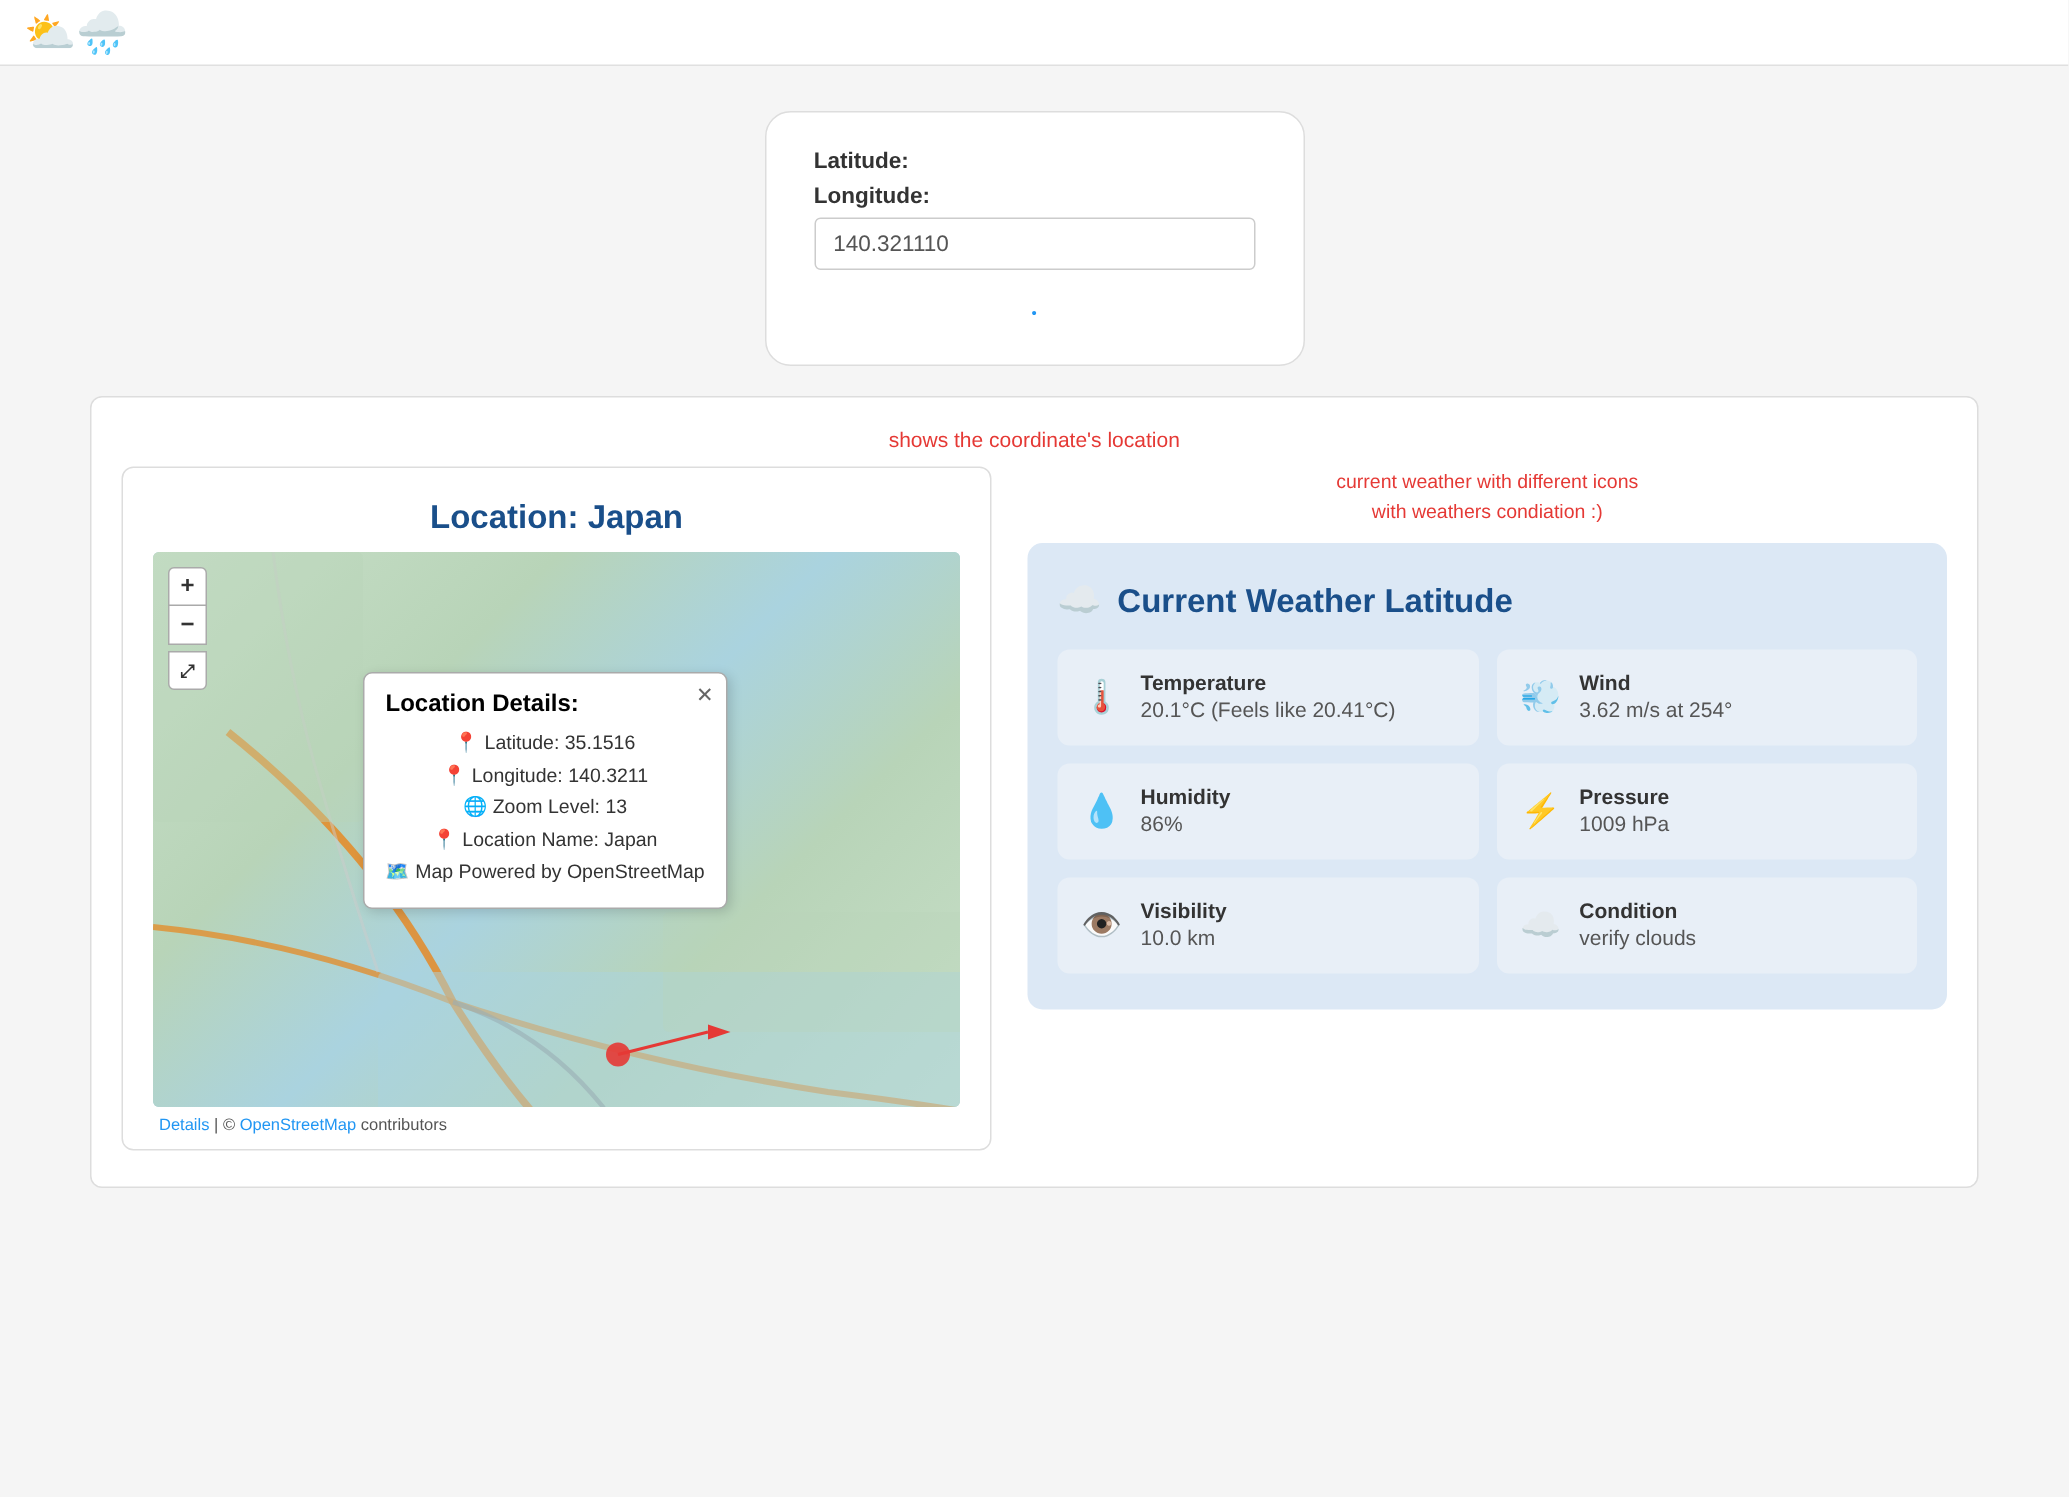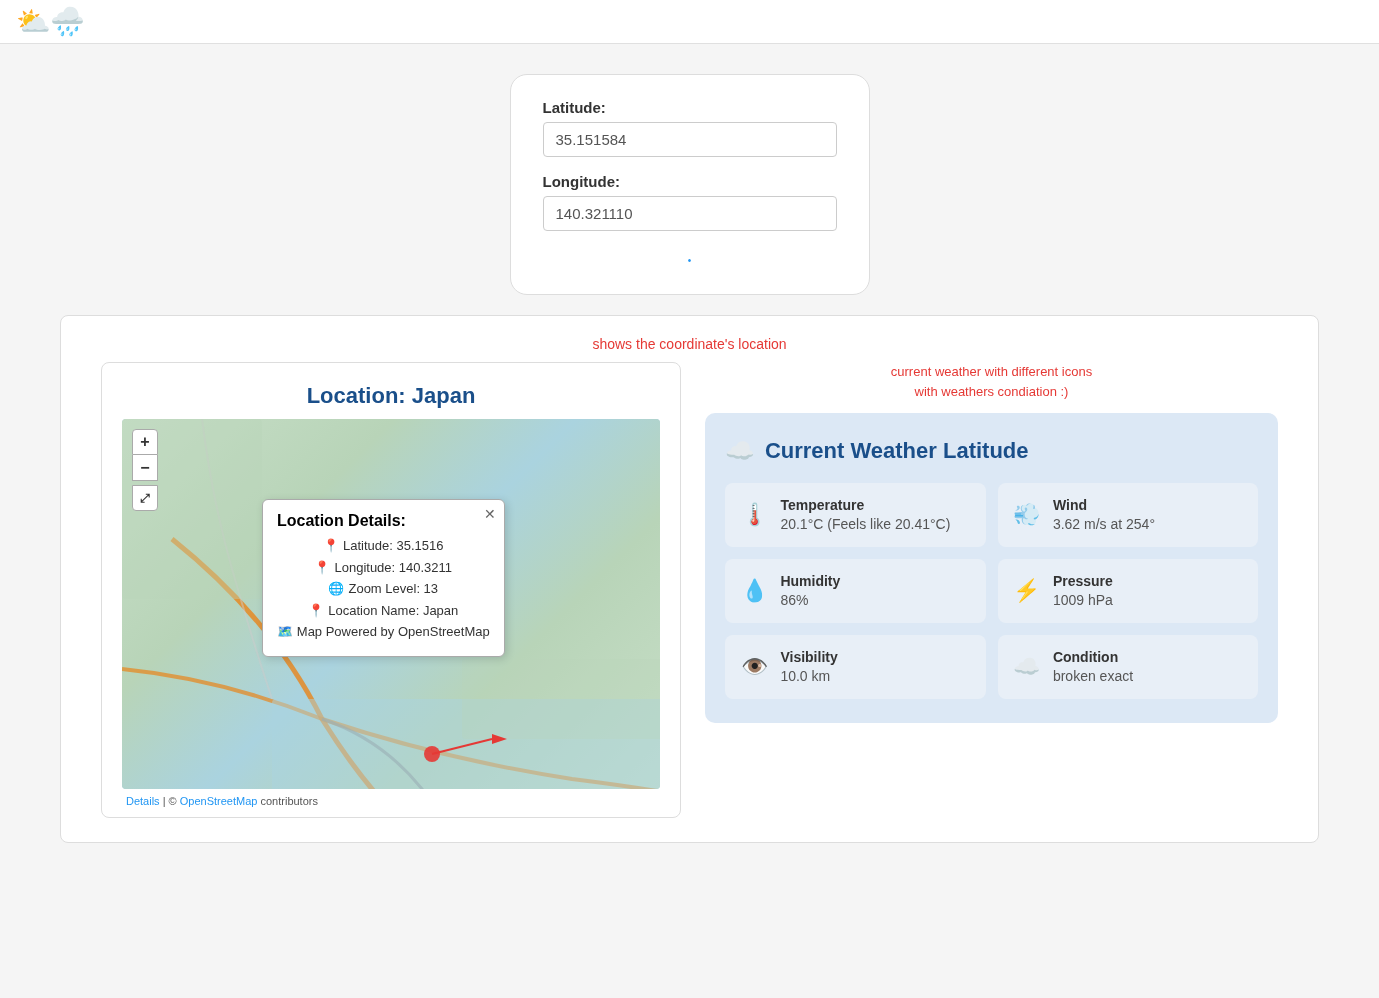--- a/index.html
+++ b/index.html
@@ -64,21 +64,21 @@
     .dot-indicator {
       text-align: center;
       margin-top: 8px;
       font-size: 10px;
       color: #2196f3;
     }
     .section-container {
       background: #fff;
       border: 1px solid #ddd;
       border-radius: 8px;
-      padding: 20px 40px 24px;
+      padding: 20px 20px 24px;
       margin-bottom: 20px;
     }
     .section-hint {
       color: #e53935;
       font-size: 14px;
       text-align: center;
       margin-bottom: 10px;
     }
     .two-col {
       display: flex;
@@ -262,21 +262,20 @@
 <body>
 
 <div class="header-bar">
   <span class="header-logo">⛅🌧️</span>
 </div>
 
 <div class="main-content">
 
   <div class="form-card">
     <label>Latitude:</label>
-    <input type="text" value="35.151584" style="">
 
     <label>Longitude:</label>
     <input type="text" value="140.321110" style="">
 
     <div class="dot-indicator">•</div>
   </div>
 
   <div class="section-container">
     <div class="section-hint">shows the coordinate's location</div>
 
@@ -383,21 +382,21 @@
               <div class="weather-tile-info">
                 <strong>Visibility</strong>
                 <span>10.0 km</span>
               </div>
             </div>
 
             <div class="weather-tile">
               <span class="weather-tile-icon">☁️</span>
               <div class="weather-tile-info">
                 <strong>Condition</strong>
-                <span>broken exact</span>
+                <span>verify clouds</span>
               </div>
             </div>
 
           </div>
         </div>
       </div>
 
     </div>
   </div>
 

